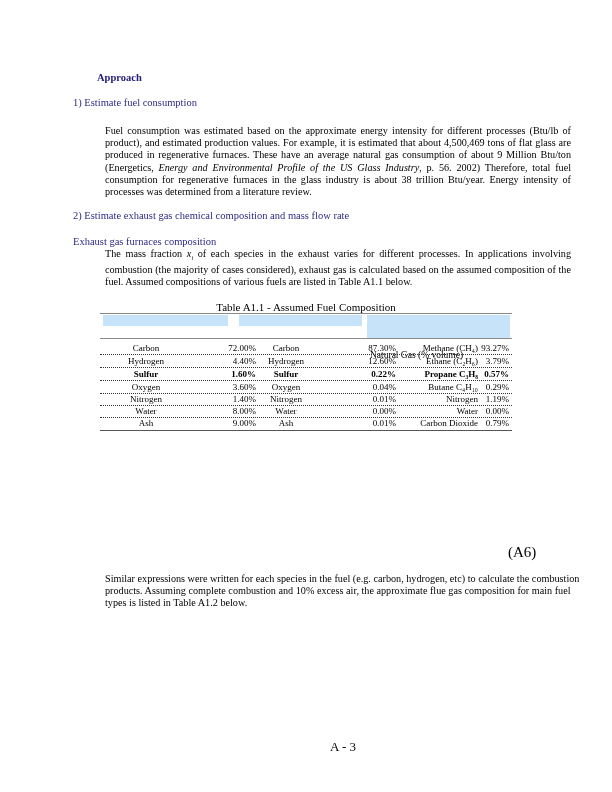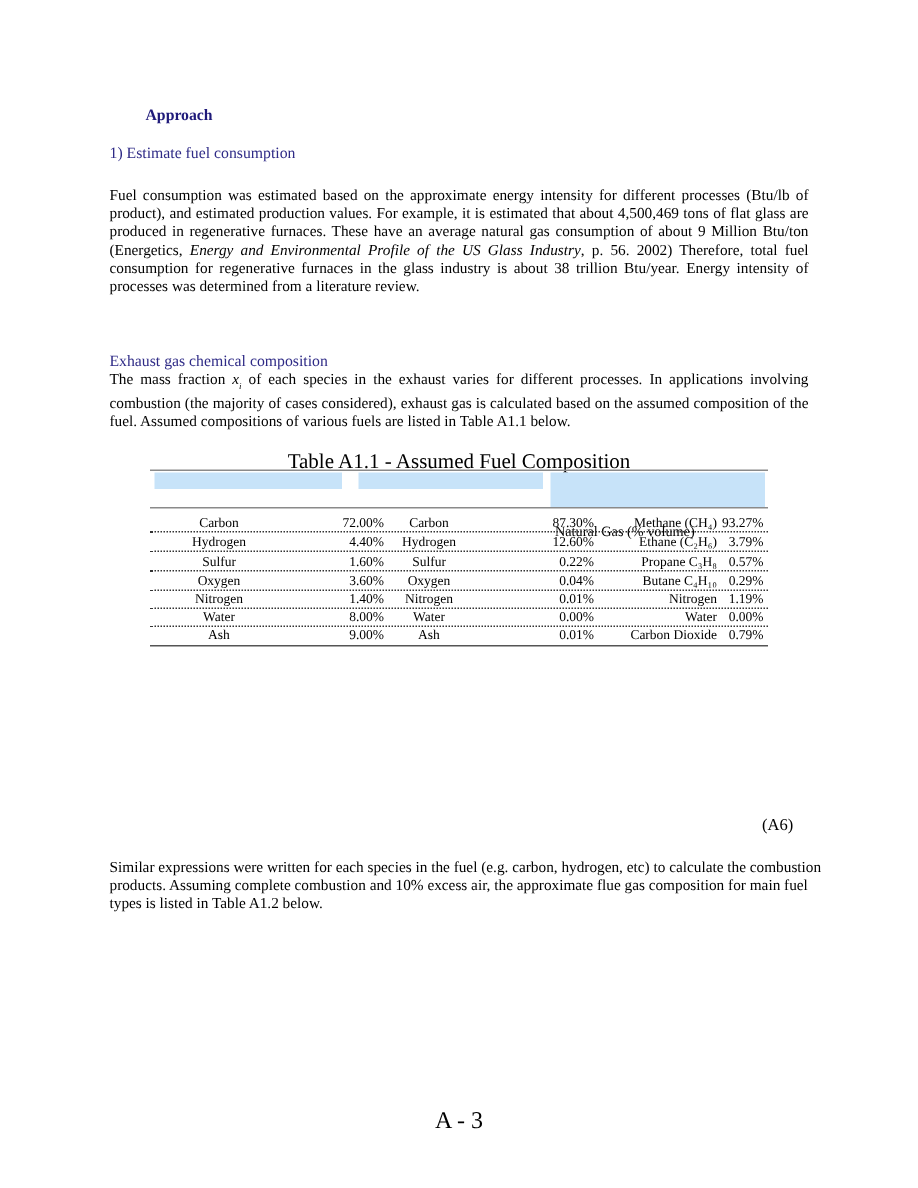--- a/index.html
+++ b/index.html
@@ -2,61 +2,62 @@
 <html><head>
 <meta charset="utf-8">
 <style>
   html, body { margin: 0; padding: 0; background: #ffffff; }
   body { width: 612px; height: 792px; position: relative; overflow: hidden;
          font-family: "Liberation Serif", serif; color: #000; }
   .page { position: absolute; left: 0; top: 0; width: 612px; height: 792px; }
   .abs { position: absolute; }
   .h-bold { color: #1f1a7a; font-weight: bold; font-size: 10.5px; }
   .h-reg { color: #2e2a86; font-size: 10.5px; }
-  .para { font-size: 10.2px; line-height: 12.2px; text-align: justify; }
+  .para { font-size: 10.2px; line-height: 12.2px; text-align: justify; margin-left: 32px; }
   .para.left { text-align: left; }
   .para i { font-style: italic; }
-  .caption { font-size: 14px; text-align: center; }
+  .caption { font-size: 11px; text-align: center; }
 
   
   .tbl { position: absolute; left: 100px; top: 313px; width: 412px; }
   .rule { position: absolute; left: 0; width: 412px; height: 1px; background: #8a8a8a; }
   .hdr-block { position: absolute; background: #c7e3f9; }
   .hdr-label { position: absolute; font-size: 9.5px; color: #000; }
   .row { position: absolute; left: 0; width: 412px; height: 12px; font-size: 9px; }
   .row.dotted { border-bottom: 1px dotted #333; }
   .cell { position: absolute; top: 0; line-height: 12px; white-space: nowrap; }
   .cell.c0 { left: 0; width: 92px; text-align: center; }
   .cell.c1 { left: 100px; width: 56px; text-align: right; }
   .cell.c2 { left: 140px; width: 92px; text-align: center; }
   .cell.c3 { left: 240px; width: 56px; text-align: right; }
   .cell.c4 { left: 268px; width: 110px; text-align: right; }
   .cell.c5 { left: 356px; width: 53px; text-align: right; }
   .source { font-size: 9px; text-align: center; }
 
   .equation { font-size: 13px; font-style: italic; white-space: nowrap; }
   .equation sub { font-size: 7px; font-style: normal; }
-  .eq-num { font-size: 11px; }
-  .footer { font-size: 16px; text-align: center; }
+  .eq-num { font-size: 15px; }
+  .footer { font-size: 13px; text-align: right; }
 </style>
 </head>
 <body>
 
 <div class="page">
 
   <div class="abs h-bold" style="left:73px; top:72px;margin-left:24px;">Approach</div>
 
   <div class="abs h-reg" style="left:73px; top:97px;">1) Estimate fuel consumption</div>
 
   <div class="abs para" style="left:73px; top:125px; width:466px;">
     <span>Fuel consumption was estimated based on the approximate energy intensity for different processes (Btu/lb of product), and estimated production values. For example, it is estimated that about 4,500,469 tons of flat glass are produced in regenerative furnaces. These have an average natural gas consumption of about 9 Million Btu/ton (Energetics, </span><i>Energy and Environmental Profile of the US Glass Industry</i><span>, p. 56.  2002) Therefore, total fuel consumption for regenerative furnaces in the glass industry is about 38 trillion Btu/year.  Energy intensity of processes was determined from a literature review.</span>
   </div>
 
+  <div class="abs h-reg" style="left:73px; top:210px;">2) Estimate exhaust gas chemical composition and mass flow rate</div>
 
-  <div class="abs h-reg" style="left:73px; top:236px;">Exhaust gas chemical composition</div>
+  <div class="abs h-reg" style="left:73px; top:236px;">Exhaust gas furnaces composition</div>
 
   <div class="abs para" style="left:73px; top:248px; width:466px;">
     <span>The mass fraction </span><i>x</i><sub style="font-size:6px;"><i>i</i></sub><span> of each species in the exhaust varies for different processes. In applications involving combustion (the majority of cases considered), exhaust gas is calculated based on the assumed composition of the fuel. Assumed compositions of various fuels are listed in Table A1.1 below.</span>
   </div>
 
   <div class="abs caption" style="left:100px; top:301px; width:412px;">Table A1.1 - Assumed Fuel Composition</div>
 
   <div class="tbl">
     <div class="rule" style="top:0;"></div>
     <div class="hdr-block" style="left:3px; top:2px; width:125px; height:11px;"></div>
@@ -74,21 +75,21 @@
       <span class="cell c5">93.27%</span>
     </div>
     <div class="row dotted" style="top:42px;">
       <span class="cell c0">Hydrogen</span>
       <span class="cell c1">4.40%</span>
       <span class="cell c2">Hydrogen</span>
       <span class="cell c3">12.60%</span>
       <span class="cell c4">Ethane (C₂H₆)</span>
       <span class="cell c5">3.79%</span>
     </div>
-    <div class="row dotted" style="top:55px;">
+    <div class="row dotted" style="top:55px;font-weight:bold;">
       <span class="cell c0">Sulfur</span>
       <span class="cell c1">1.60%</span>
       <span class="cell c2">Sulfur</span>
       <span class="cell c3">0.22%</span>
       <span class="cell c4">Propane C₃H₈</span>
       <span class="cell c5">0.57%</span>
     </div>
     <div class="row dotted" style="top:68px;">
       <span class="cell c0">Oxygen</span>
       <span class="cell c1">3.60%</span>

